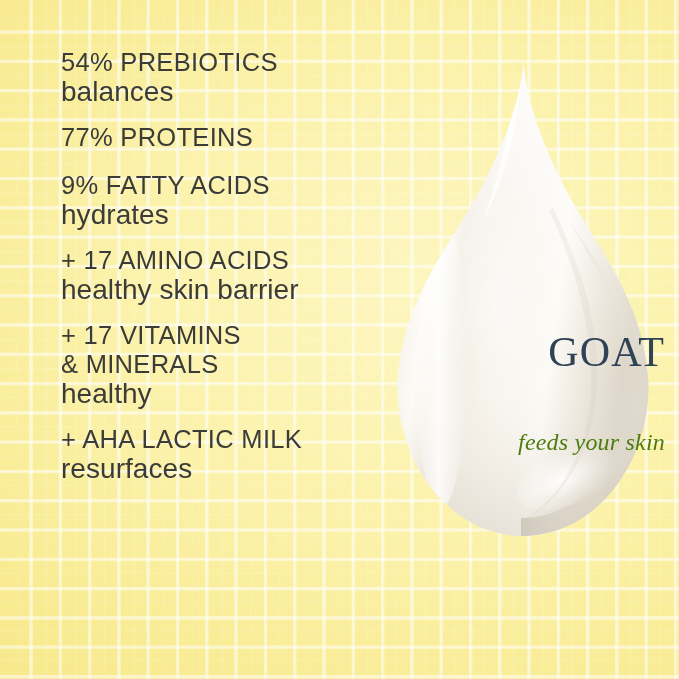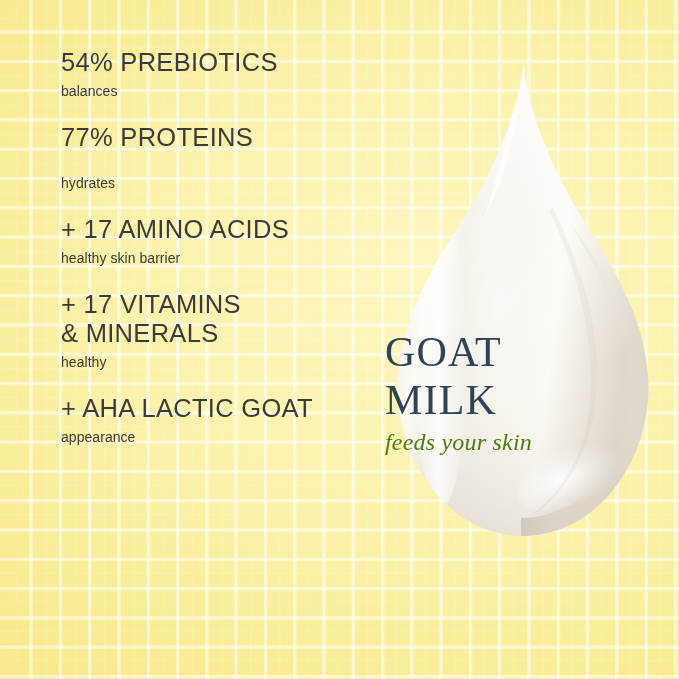--- a/index.html
+++ b/index.html
@@ -83,21 +83,21 @@
   .entry .head {
     color: #3b3b38;
     font-size: 25.5px;
     line-height: 29px;
     letter-spacing: 0.3px;
     font-weight: 400;
     white-space: pre-line;
   }
   .entry .sub {
     color: #3b3b38;
-    font-size: 14px;
+    font-size: 28px;
     line-height: 25px;
     letter-spacing: 0.05px;
     font-weight: 400;
     white-space: pre-line;
     margin-top: 2px;
   }
 
   
   .drop-wrap {
     position: absolute;
@@ -108,21 +108,21 @@
   }
   .drop-svg { display: block; width: 280px; height: 500px; }
 
   .drop-text {
     position: absolute;
     left: 385px;
     top: 58px;
     width: 280px;
     height: 500px;
     pointer-events: none;
-    text-align: left;
+    text-align: right;
   }
   .goat, .milk {
     font-family: "Liberation Serif", "DejaVu Serif", serif;
     color: #2f4256;
     letter-spacing: 1.2px;
     font-weight: 400;
   }
   .goat {
     position: absolute;
     left: 0; right: 0;
@@ -164,37 +164,38 @@
     <div class="entry">
       <div class="head">54% PREBIOTICS</div>
       <div class="sub">balances</div>
     </div>
 
     <div class="entry">
       <div class="head">77% PROTEINS</div>
     </div>
 
     <div class="entry">
+      <div class="head">9% FATTY ACIDS</div>
       <div class="sub">hydrates</div>
     </div>
 
     <div class="entry">
       <div class="head">+ 17 AMINO ACIDS</div>
       <div class="sub">healthy skin barrier</div>
     </div>
 
     <div class="entry">
       <div class="head">+ 17 VITAMINS
 &amp; MINERALS</div>
       <div class="sub">healthy</div>
     </div>
 
     <div class="entry">
-      <div class="head">+ AHA LACTIC GOAT</div>
-      <div class="sub">appearance</div>
+      <div class="head">+ AHA LACTIC MILK</div>
+      <div class="sub">resurfaces</div>
     </div>
 
   </div>
 
   <div class="drop-wrap">
     <svg class="drop-svg" viewBox="0 0 280 500">
       <defs>
         <linearGradient id="bodyGrad" x1="0" y1="0" x2="1" y2="0.25">
           <stop offset="0%" stop-color="#e6dfd3"></stop>
           <stop offset="10%" stop-color="#f4efe6"></stop>
@@ -272,17 +273,16 @@
         <ellipse cx="112" cy="250" rx="48" ry="120" fill="url(#topGloss)" opacity="0.5"></ellipse>
 
         <path d="M168 150 C 196 210, 214 262, 212 326 C 210 390, 180 440, 140 462
                  C 186 430, 206 380, 206 324 C 206 266, 190 208, 164 152 Z" fill="#cfc7b8" opacity="0.20"></path>
       </g>
     </svg>
   </div>
 
   <div class="drop-text">
     <div class="goat">GOAT</div>
-    <div class="milk">MILK</div>
     <div class="tagline">feeds your skin</div>
   </div>
 
 </div>
 
 </body></html>

